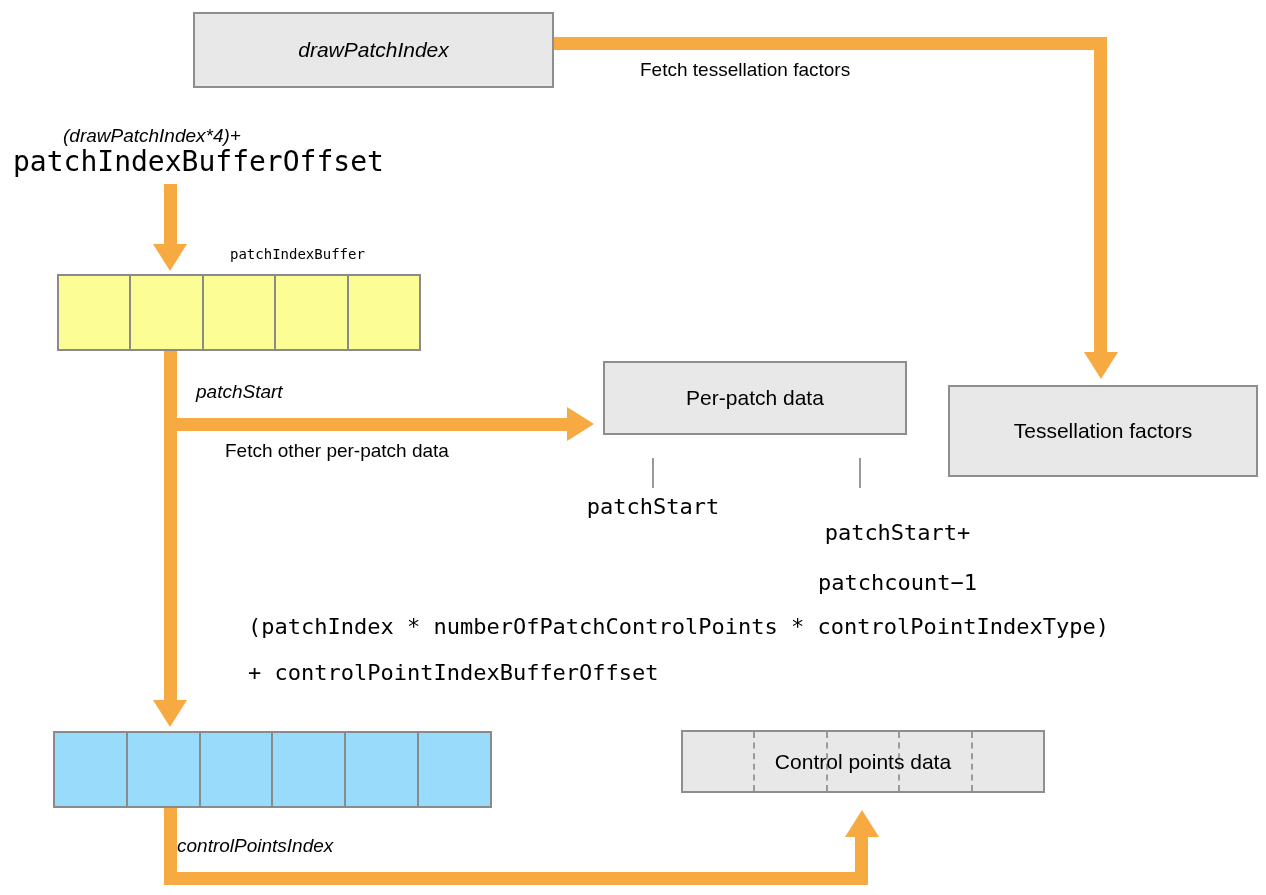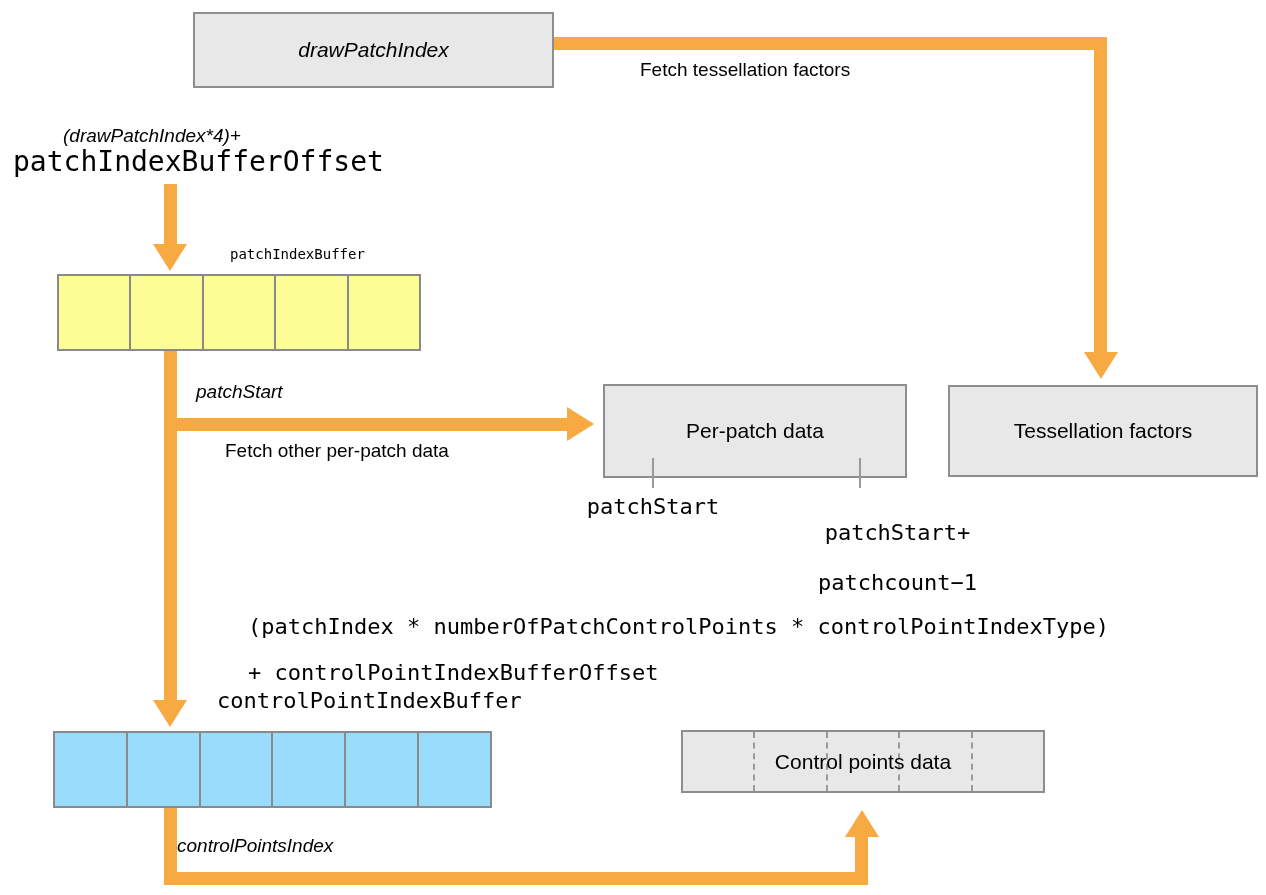--- a/index.html
+++ b/index.html
@@ -63,21 +63,21 @@
 
   <div class="oline" style="left:164px;top:806px;width:13px;height:79px;"></div>
   <div class="oline" style="left:164px;top:872px;width:704px;height:13px;"></div>
   <div class="oline" style="left:855px;top:836px;width:13px;height:49px;"></div>
   <div class="arr arr-up" style="left:845px;top:810px;"></div>
 
   <div class="gbox italic" style="left:193px;top:12px;width:361px;height:76px;">
     <span>drawPatchIndex</span>
   </div>
 
-  <div class="gbox" style="left:603px;top:384px;width:304px;height:94px;">
+  <div class="gbox" style="left:603px;top:361px;width:304px;height:74px;">
     <span>Per-patch data</span>
   </div>
 
   <div class="gbox" style="left:948px;top:385px;width:310px;height:92px;">
     <span>Tessellation factors</span>
   </div>
 
   <div class="dashbox" style="left:681px;top:730px;width:364px;height:63px;">
     <div class="cell"></div>
       <div class="cell"></div>
@@ -122,17 +122,16 @@
   <div class="lbl mono center" style="left:721px;top:495px;width:300px;font-size:22px;line-height:25px;">
     <span>patchStart+</span><br>
     <span>patchcount−1</span>
   </div>
 
   <div class="lbl mono" style="left:195px;top:592px;font-size:22px;line-height:23px;">
     <span>(patchIndex * numberOfPatchControlPoints * controlPointIndexType)</span><br>
     <span>+ controlPointIndexBufferOffset</span>
   </div>
 
-  <div class="lbl mono" style="left:217px;top:689px;font-size:22px;">controlPointIndexBuffer</div>
 
   <div class="lbl italic" style="left:177px;top:834px;">controlPointsIndex</div>
 
 </div>
 
 </body></html>

